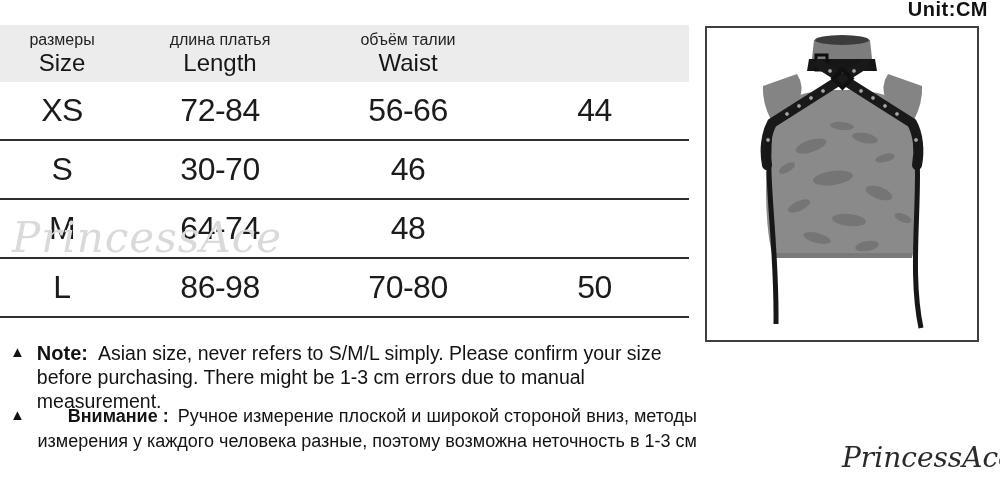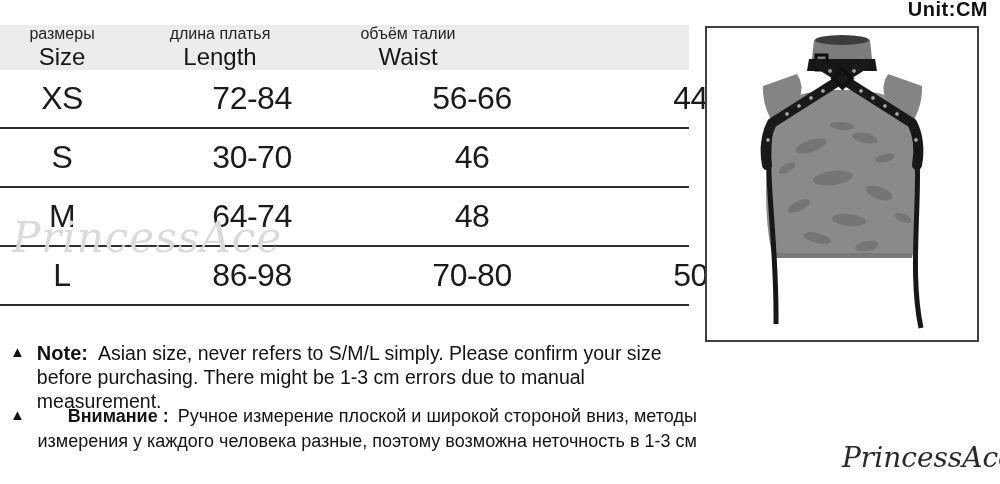--- a/index.html
+++ b/index.html
@@ -9,29 +9,29 @@
   }
   
   .unit-label{
     position:absolute;top:-2px;right:12px;font-size:20px;font-weight:700;
     color:#111;letter-spacing:.5px;
   }
   
   .size-table{position:absolute;left:0;top:25px;width:689px;}
   .thead{
     display:grid;grid-template-columns:124px 192px 184px 189px;
-    background:#ececec;height:45px;align-items:center;
+    background:#ececec;height:57px;align-items:center;
   }
   .th{text-align:center;line-height:1.15;}
   .th .ru{display:block;font-size:16px;color:#222;}
   .th .en{display:block;font-size:24px;color:#161616;}
   .trow{
     display:grid;grid-template-columns:124px 192px 184px 189px;
     height:57px;align-items:center;border-bottom:2px solid #2d2d2d;
-    text-align:center;font-size:32px;color:#1b1b1b;gap:32px;
+    text-align:center;font-size:32px;color:#1b1b1b;
   }
   .trow .cell{letter-spacing:-.5px;}
   
   .watermark-mid{
     position:absolute;left:12px;top:213px;font-family:"DejaVu Serif",serif;
     font-style:italic;font-size:42px;color:#dadada;letter-spacing:1px;
     pointer-events:none;white-space:nowrap;
   }
   .brand-logo{
     position:absolute;left:842px;top:441px;font-family:"DejaVu Serif",serif;

